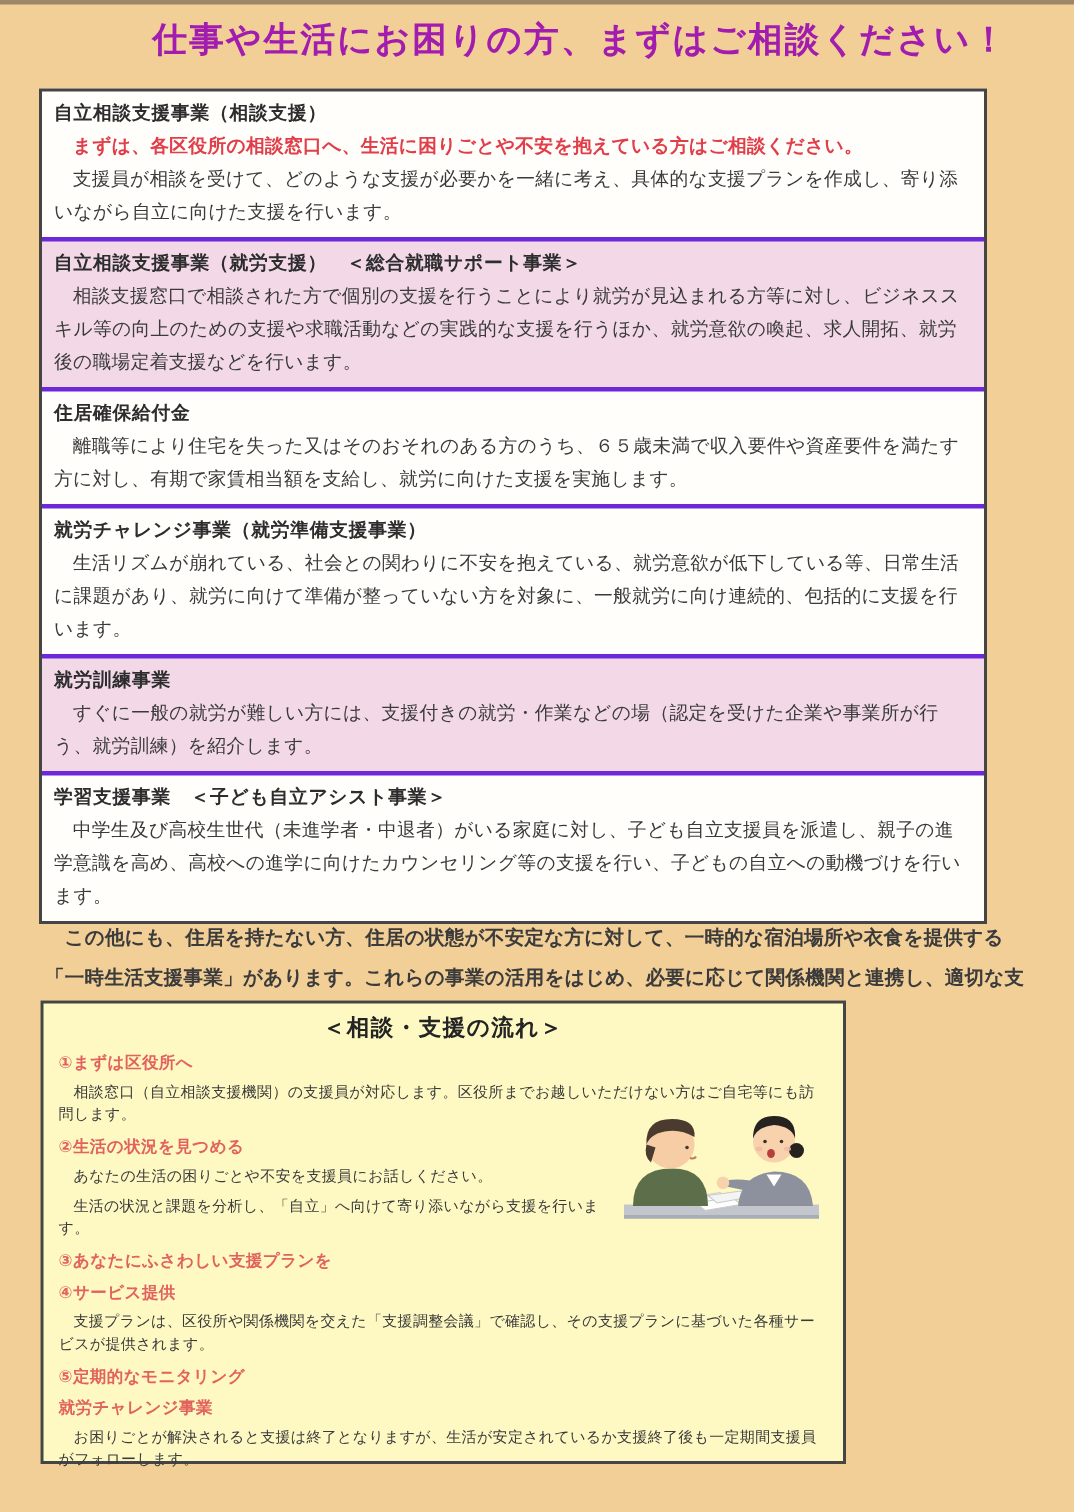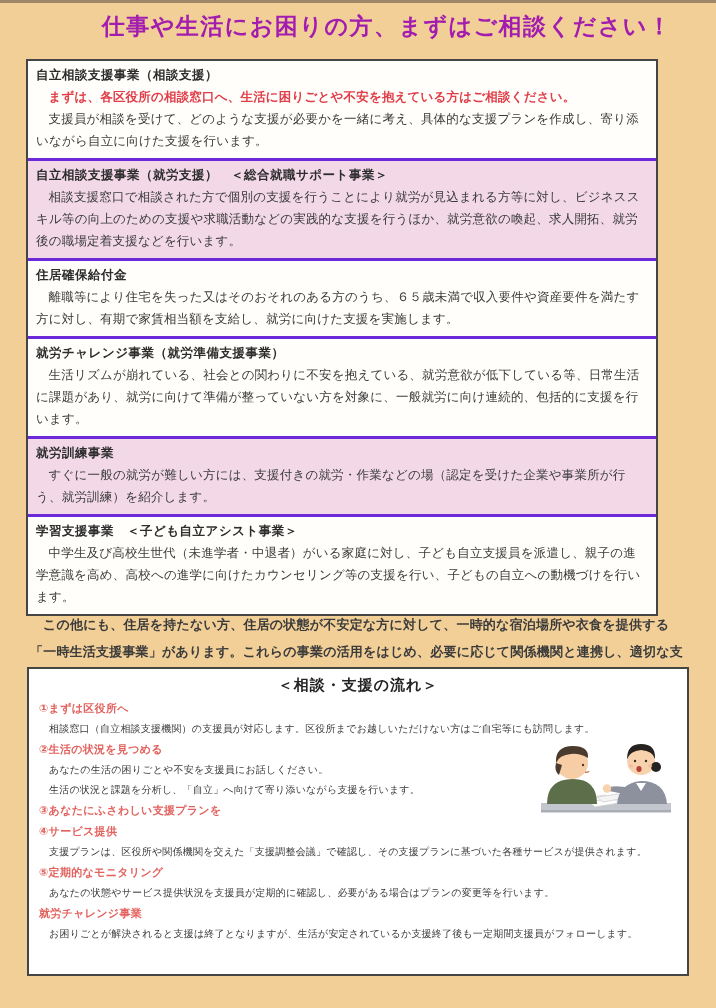--- a/index.html
+++ b/index.html
@@ -28,22 +28,22 @@
   .svc p{margin:0;text-indent:1em;letter-spacing:.2px;}
   .svc-lead{color:#e03e49;font-weight:bold;}
   
   .note{
     position:absolute;left:30px;top:611px;width:658px;margin:0;
     font-size:13px;font-weight:bold;color:#3b3b3b;line-height:27px;text-indent:1em;
     letter-spacing:.2px;
   }
   
   .flow-box{
-    position:absolute;left:27px;top:667px;width:662px;height:309px;
-    background:#ffffff;border:2px solid #454545;box-sizing:border-box;
+    position:absolute;left:27px;top:667px;width:537px;height:309px;
+    background:#fef9c3;border:2px solid #454545;box-sizing:border-box;
     padding:5px 10px 0 10px;
   }
   .flow-title{
     text-align:center;font-size:15px;font-weight:bold;color:#242424;
     margin:2px 0 3px 0;letter-spacing:1px;
   }
   .step-label{
     font-size:11px;font-weight:bold;color:#e2625e;
     margin-top:6px;letter-spacing:.3px;
   }
@@ -120,21 +120,20 @@
     <div class="step-label clear-label" style="padding-right:152px">③あなたにふさわしい支援プランを</div>
   </div>
 
   <div class="step">
     <div class="step-label">④サービス提供</div>
     <p class="step-line">支援プランは、区役所や関係機関を交えた「支援調整会議」で確認し、その支援プランに基づいた各種サービスが提供されます。</p>
   </div>
 
   <div class="step">
     <div class="step-label">⑤定期的なモニタリング</div>
-    <p class="step-line">あなたの状態やサービス提供状況を支援員が定期的に確認し、必要がある場合はプランの変更等を行います。</p>
   </div>
 
   <div class="step">
     <div class="step-label">就労チャレンジ事業</div>
     <p class="step-line">お困りごとが解決されると支援は終了となりますが、生活が安定されているか支援終了後も一定期間支援員がフォローします。</p>
   </div>
 
   <svg class="illust" viewBox="0 0 142 102" aria-hidden="true">
 
     <rect x="6" y="76" width="130" height="7" fill="#c3c7cd"></rect>

